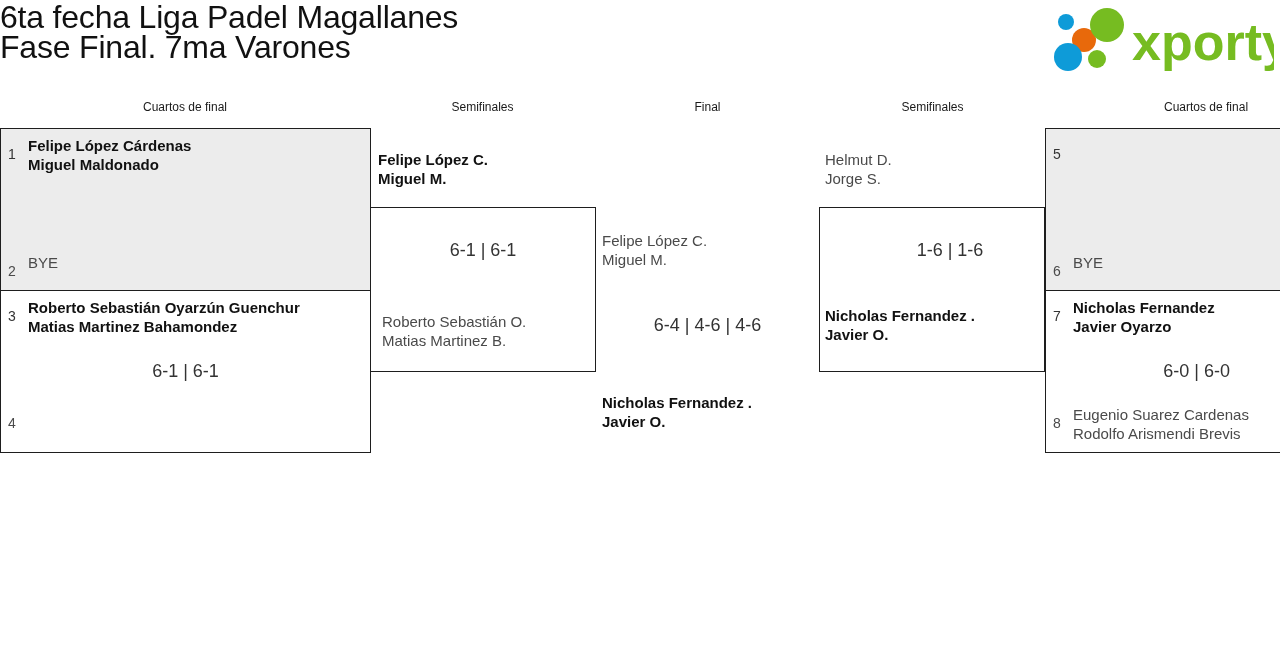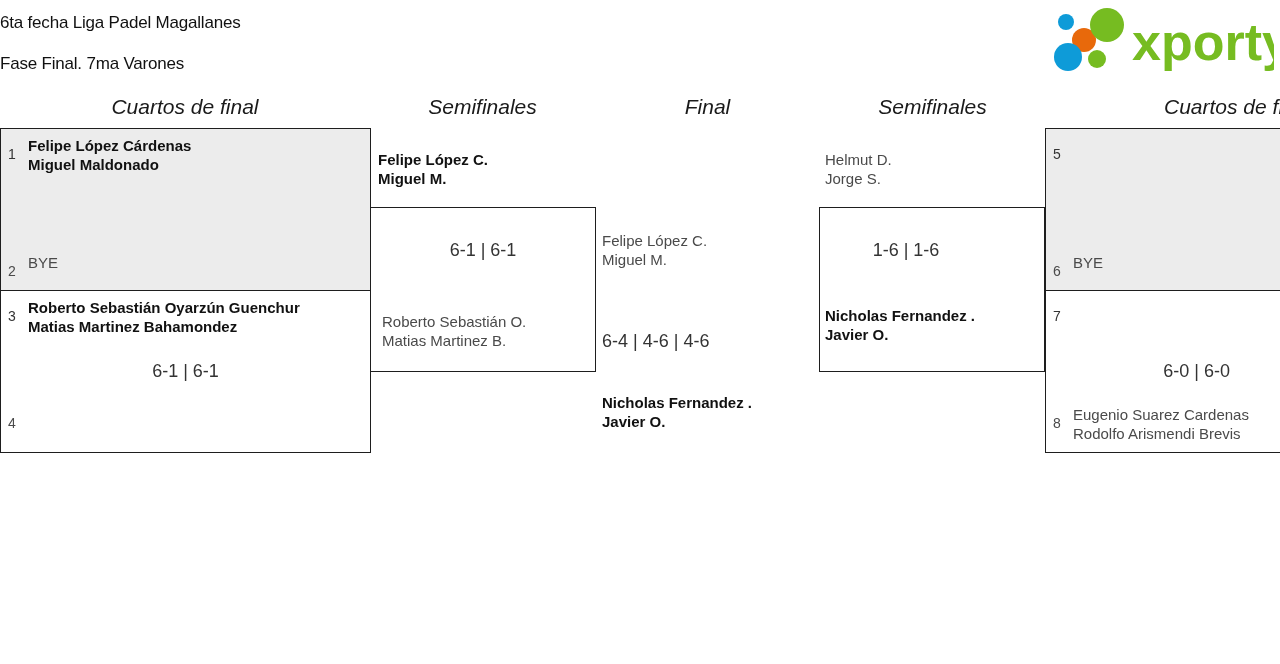--- a/index.html
+++ b/index.html
@@ -19,47 +19,46 @@
   
   #bracket-header {
     position: absolute;
     left: 0; top: 0;
     width: 1280px; height: 90px;
   }
   #tournament-title {
     position: absolute;
     left: 0; top: 2px;
     width: 780px;
-    font-size: 17px;
-    line-height: 41px;
+    font-size: 32px;
+    line-height: 30px;
     font-weight: 400;
     color: #111111;
     letter-spacing: -0.2px;
     white-space: pre-line;
   }
 
   
   #brand-logo {
     position: absolute;
     right: 6px; top: 6px;
     width: 230px; height: 66px;
   }
   #brand-logo svg { display: block; }
 
   
   .round-header {
     position: absolute;
     top: 96px;
-    font-size: 21px;
+    font-size: 12px;
     line-height: 22px;
     font-weight: 400;
     color: #1a1a1a;
     text-align: center;
     white-space: nowrap;
-    font-style: italic;
   }
   #round-qf-left   { left: 0px;   width: 370px; }
   #round-sf-left   { left: 370px; width: 225px; }
   #round-final     { left: 595px; width: 225px; }
   #round-sf-right  { left: 820px; width: 225px; }
   #round-qf-right  { left: 1045px; width: 370px; text-align: left; padding-left: 119px; box-sizing: border-box; }
 
   
   .match-box {
     position: absolute;
@@ -126,22 +125,22 @@
   .score {
     position: absolute;
     font-size: 18px;
     line-height: 18px;
     color: #333333;
     white-space: nowrap;
   }
   #score-qf2 { left: 8px;   top: 362px; width: 355px; text-align: center; }
   #score-qf4 { left: 1053px; top: 362px; width: 355px; text-align: right; padding-right: 178px; box-sizing: border-box; }
   #score-sf-left  { left: 378px; top: 241px; width: 210px; text-align: center; }
-  #score-sf-right { left: 800px; top: 241px; width: 212px; text-align: center; }
-  #score-final    { left: 602px; top: 332px; width: 211px; }
+  #score-sf-right { left: 844px; top: 241px; width: 212px; text-align: center; }
+  #score-final    { left: 602px; top: 316px; width: 211px; text-align: center; }
 </style>
 </head>
 <body>
 
 <div id="bracket-header">
   <div id="tournament-title">6ta fecha Liga Padel Magallanes
 Fase Final. 7ma Varones</div>
 
   <div id="brand-logo">
     <svg width="230" height="66" viewBox="0 0 230 66" xmlns="http://www.w3.org/2000/svg">
@@ -193,20 +192,22 @@
 <div class="team winner" id="qf3-team-top">
   <span class="seed">5</span>
 </div>
 <div class="team loser" id="qf3-team-bottom">
   <span class="seed">6</span>
   <span class="names">BYE</span>
 </div>
 
 <div class="team winner" id="qf4-team-top">
   <span class="seed">7</span>
+  <span class="names">Nicholas Fernandez
+Javier Oyarzo</span>
 </div>
 <div class="score" id="score-qf4">6-0 | 6-0</div>
 <div class="team loser" id="qf4-team-bottom">
   <span class="seed">8</span>
   <span class="names">Eugenio Suarez Cardenas
 Rodolfo Arismendi Brevis</span>
 </div>
 
 <div class="team winner" id="sf-left-winner">
   <span class="names">Felipe López C.

